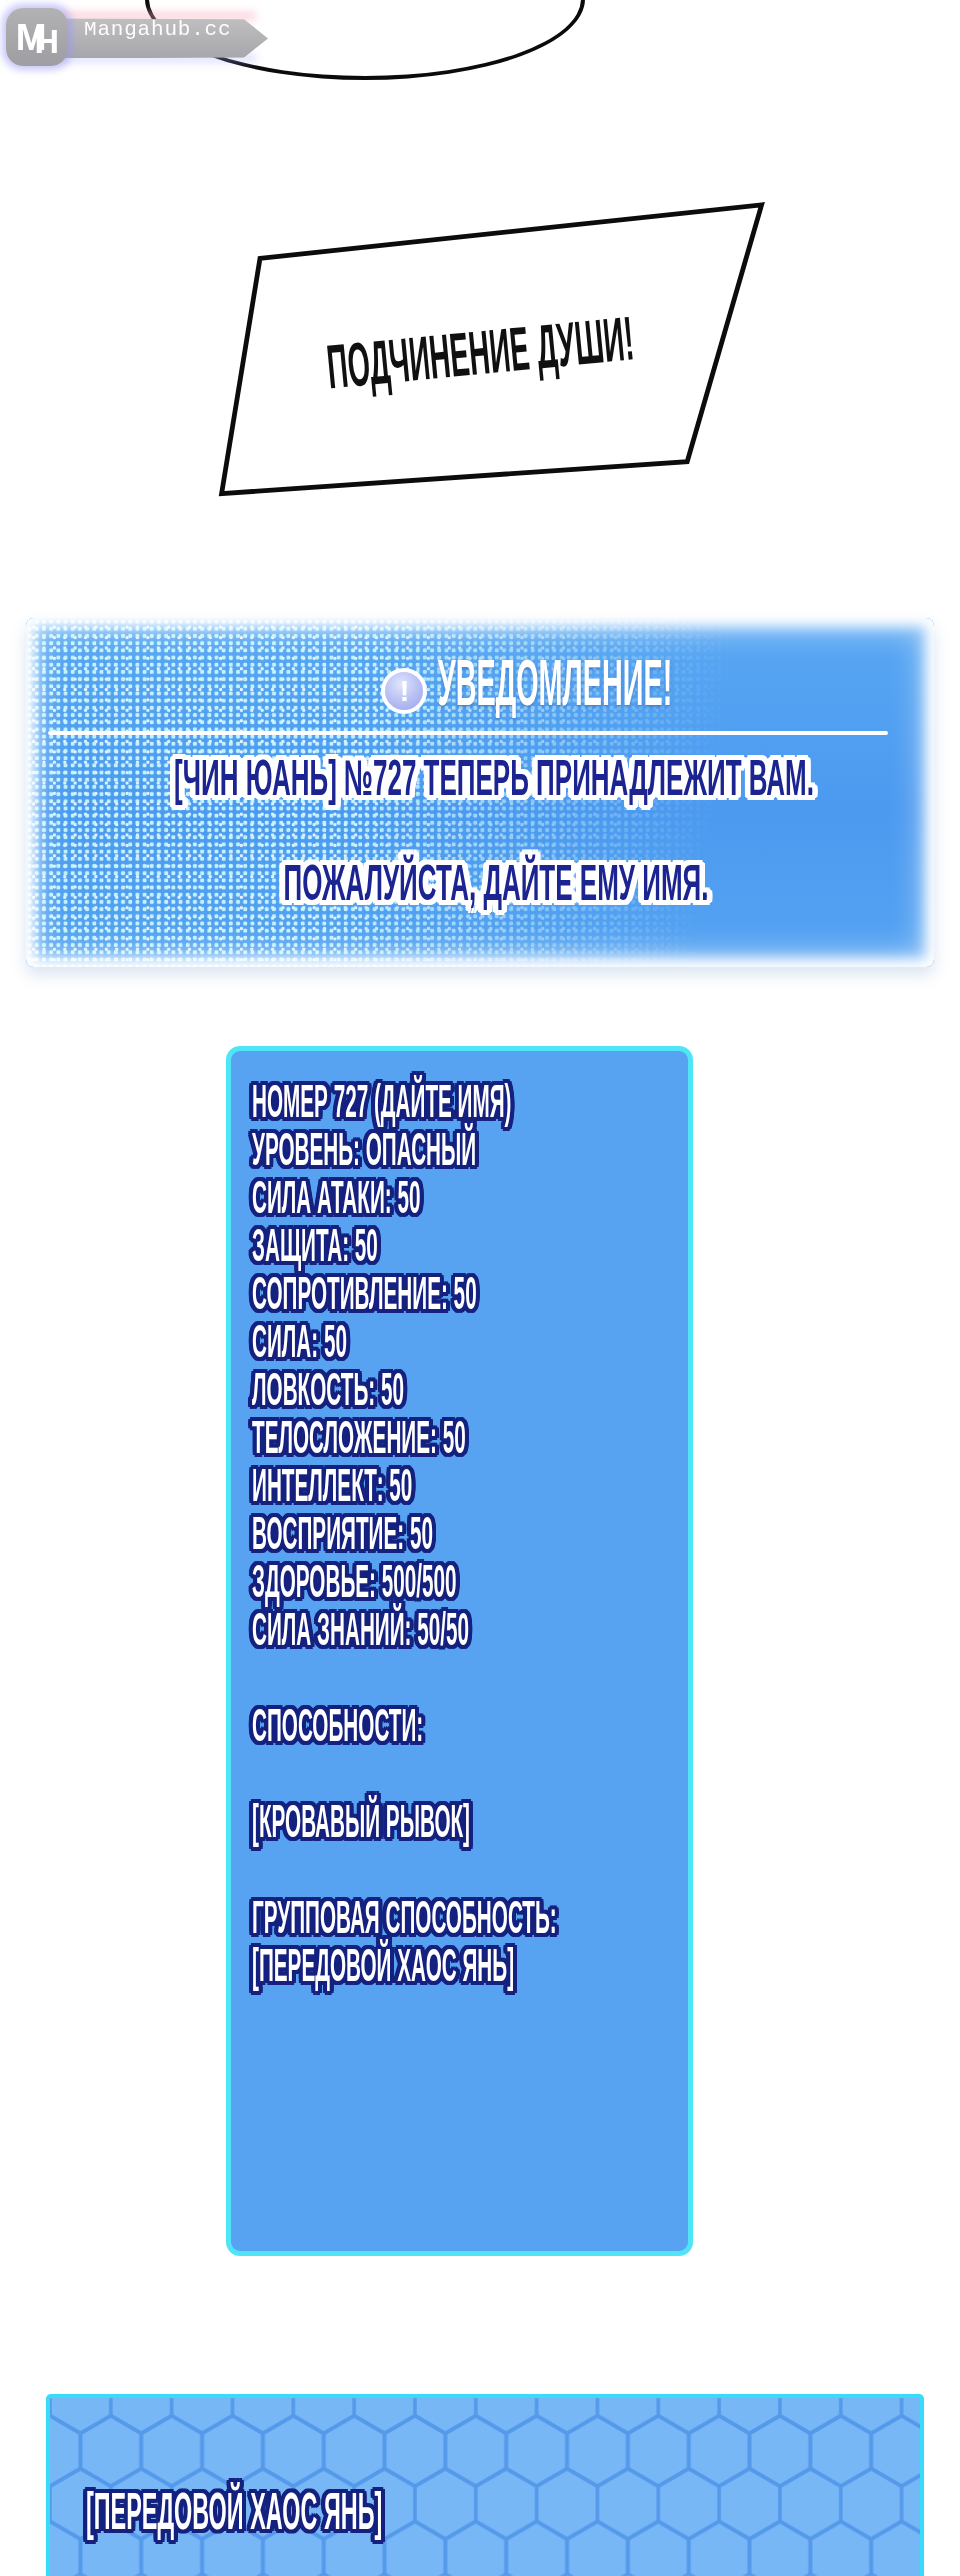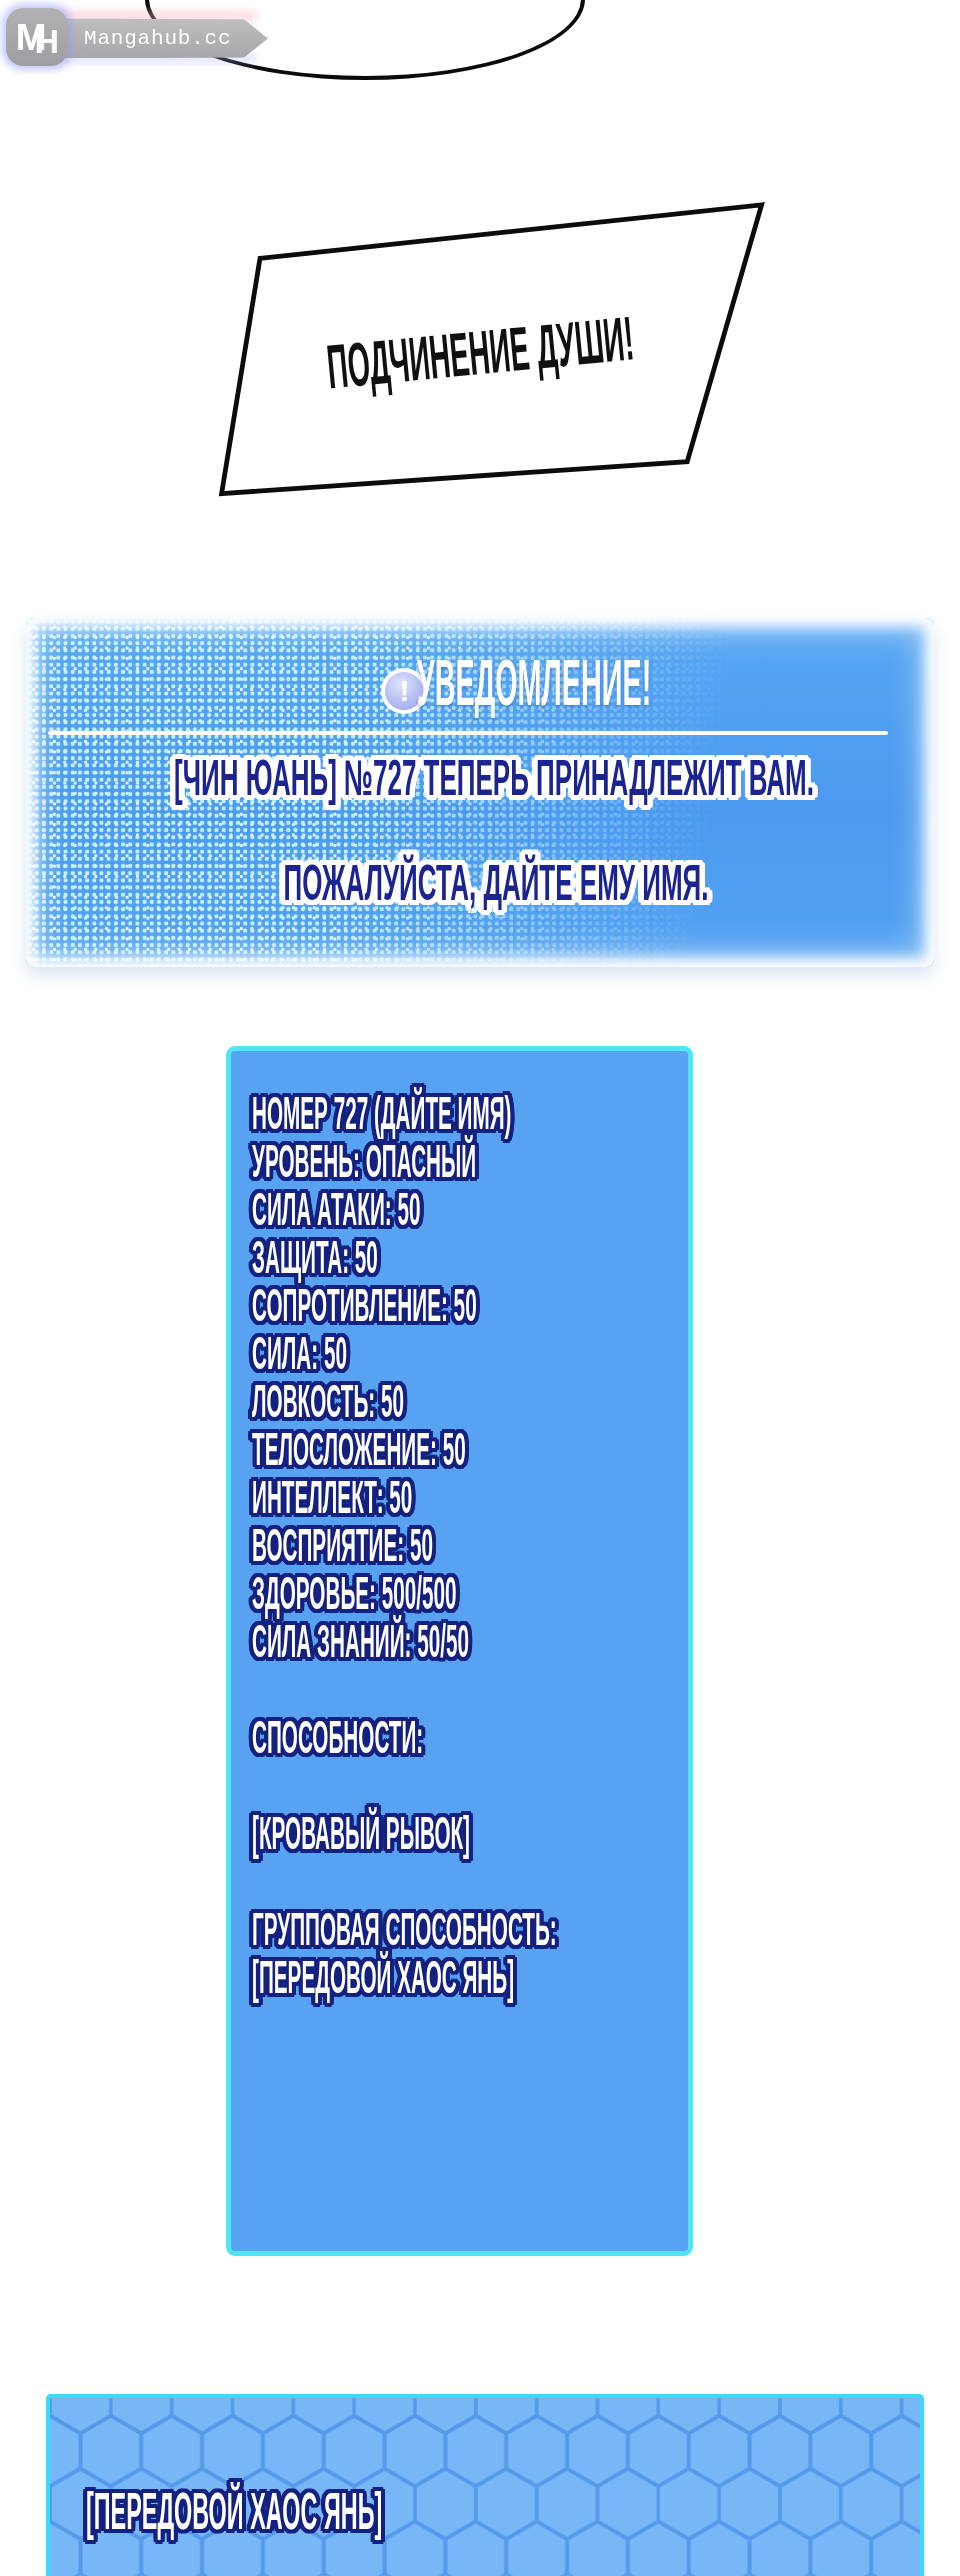--- a/index.html
+++ b/index.html
@@ -11,21 +11,21 @@
     background:#ffffff;border:4.8px solid #0b0b0b;border-radius:50%;z-index:1;}
 
   
   .wm-glow-top{position:absolute;left:56px;top:12px;width:200px;height:8px;
     background:rgba(248,172,188,.55);filter:blur(4px);z-index:3;}
   .wm-glow-bottom{position:absolute;left:56px;top:54px;width:200px;height:8px;
     background:rgba(168,172,250,.40);filter:blur(4px);z-index:3;}
   .wm-ribbon{position:absolute;left:50px;top:18.4px;width:218px;height:40px;z-index:4;
     background:linear-gradient(180deg,#bfbfc1,#a7a7ab);
     clip-path:polygon(0 0,89% 2%,100% 50%,89% 98%,0 100%);
-    display:flex;align-items:center;}
+    display:flex;align-items:flex-start;}
   .wm-ribbon span{padding-left:34px;color:#fdfdfd;font-family:"Liberation Mono","DejaVu Sans Mono",monospace;
     font-size:21px;letter-spacing:0.8px;}
   .wm-square{position:absolute;left:6.4px;top:8px;width:62px;height:58px;border-radius:17px;z-index:5;
     background:linear-gradient(180deg,#b2b2b5,#9e9ea2);
     box-shadow:0 0 7.2px 3.2px rgba(148,148,250,.5);
     display:flex;align-items:center;justify-content:center;}
   .wm-square .m{color:#fff;font-weight:800;font-size:37px;line-height:1;}
   .wm-square .h{color:#fff;font-weight:800;font-size:34px;line-height:1;margin-left:-12px;transform:translateY(4px);}
 
   
@@ -61,33 +61,33 @@
     background-size:7.2px 7.2px,10.4px 10.4px;background-position:0 0,2.4px 4px;
     -webkit-mask-image:linear-gradient(97deg,#000 36%,rgba(0,0,0,.55) 55%,transparent 75%);
             mask-image:linear-gradient(97deg,#000 36%,rgba(0,0,0,.55) 55%,transparent 75%);}
   .notif-feather{position:absolute;inset:0;border-radius:8px;pointer-events:none;z-index:9;
     box-shadow:inset 0 0 12.8px 8px #ffffff, inset 0 0 29px 14.4px rgba(255,255,255,.45);}
   .notif-icon{position:absolute;left:355px;top:50px;width:46px;height:46px;box-sizing:border-box;
     border:4px solid #ffffff;border-radius:50%;z-index:3;
     background:radial-gradient(circle at 42% 32%,#e0e5fb 0%,#bac2f4 48%,#98a3ee 100%);
     display:flex;align-items:center;justify-content:center;}
   .notif-icon span{color:#ffffff;font-weight:800;font-size:30px;line-height:1;}
-  .notif-title{position:absolute;left:508px;top:32px;transform:translateX(-50%);white-space:nowrap;z-index:3;}
+  .notif-title{position:absolute;left:529px;top:32px;transform:translateX(-50%);white-space:nowrap;z-index:3;}
   .notif-title .cond{font-size:64px;line-height:67px;color:#ffffff;--sx:0.45;--ox:center;
     text-shadow:0 1.6px 4.8px rgba(25,60,140,.35);}
   .notif-sep{position:absolute;left:21.6px;top:113px;width:840px;height:4px;background:#ffffff;
     border-radius:2.4px;z-index:3;}
   .notif-line1{position:absolute;left:468px;top:132px;transform:translateX(-50%);white-space:nowrap;z-index:3;}
   .notif-line2{position:absolute;left:470px;top:189px;transform:translateX(-50%);white-space:nowrap;z-index:3;margin-top:48px;}
   .notif-line1 .cond,.notif-line2 .cond{font-size:50px;line-height:56px;--sx:0.52;--ox:center;}
 
   
   .status{position:absolute;left:226px;top:1046px;width:467px;height:1210px;box-sizing:border-box;z-index:2;
-    border:5.6px solid #4fe5f7;border-radius:9px;background:#57a3f2;
-    padding:38px 0 0 21px;}
+    border:5.6px solid #4fe5f7;border-radius:14px;background:#57a3f2;
+    padding:26px 0 0 21px;}
   .stat-line{height:48px;}
   .stat-line .cond{font-size:46px;line-height:48px;--sx:0.45;--ox:left;}
 
   
   .hexpanel{position:absolute;left:46px;top:2394px;width:878px;height:182px;box-sizing:border-box;z-index:2;
     border:4px solid #38dcf8;border-bottom:none;border-radius:4.8px 4.8px 0 0;
     background:#77b7f6;overflow:hidden;}
   .hexpanel svg{position:absolute;inset:0;}
   .hex-label{position:absolute;left:36px;top:84px;white-space:nowrap;}
   .hex-label .cond{font-size:52px;line-height:59px;--sx:0.45;--ox:left;}

